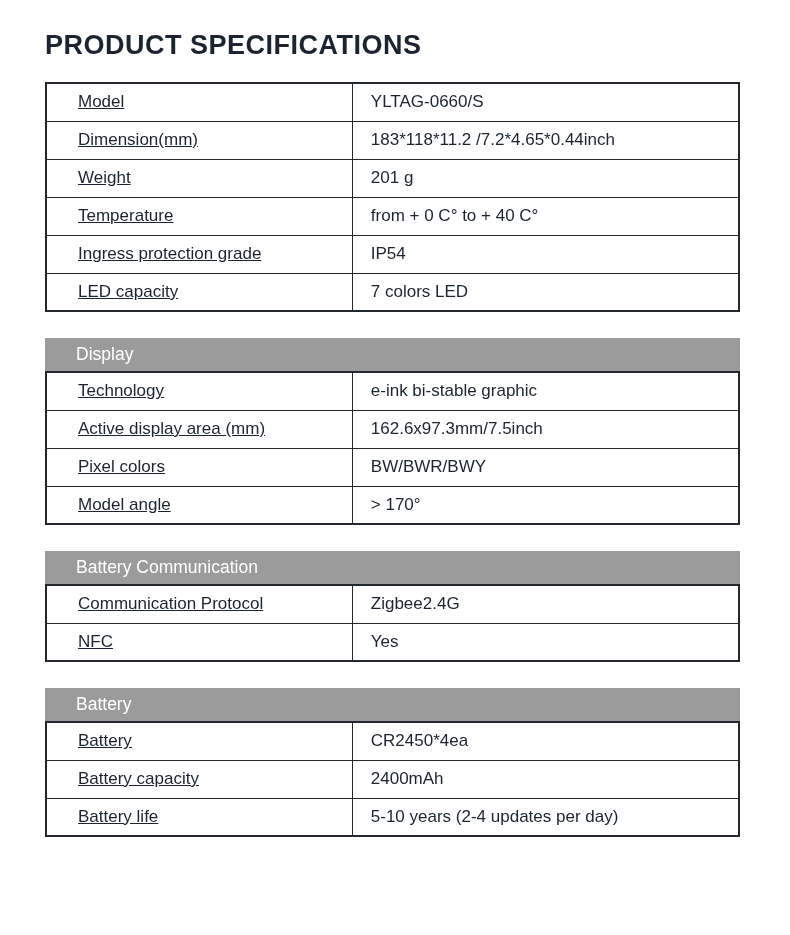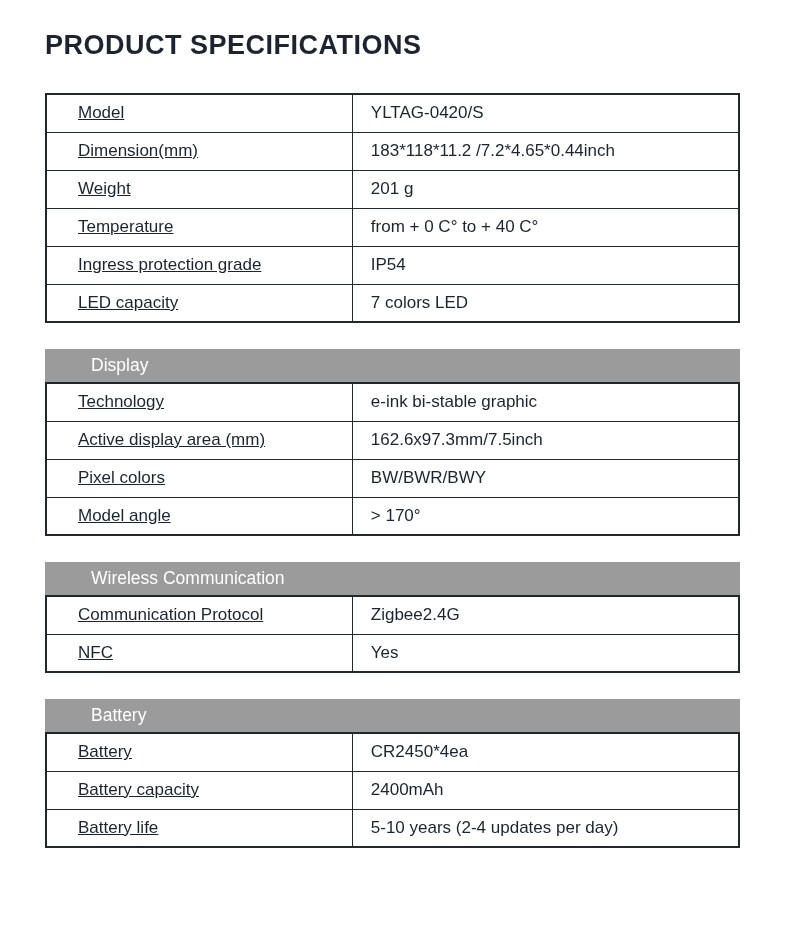--- a/index.html
+++ b/index.html
@@ -19,32 +19,32 @@
     overflow:hidden;
   }
   .page{
     padding:30px 50px 0 45px;
   }
   .page-title{
     font-size:27px;
     font-weight:700;
     letter-spacing:0.5px;
     color:var(--text);
-    margin-bottom:32px;
+    margin-bottom:21px;
   }
   .spec-section{
     margin-bottom:26px;
   }
   .section-header{
     background:var(--header-bg);
     color:var(--header-text);
     height:33px;
     display:flex;
     align-items:center;
-    padding-left:46px;
+    padding-left:31px;
     font-size:17.5px;
   }
   table.spec-table{
     width:100%;
     border-collapse:collapse;
     border:2px solid var(--border);
     table-layout:fixed;
   }
   table.spec-table td{
     border:1px solid var(--border);
@@ -66,21 +66,21 @@
 <body>
 
 <div class="page">
   <h1 class="page-title">PRODUCT SPECIFICATIONS</h1>
   <div>
       <section class="spec-section">
         <table class="spec-table">
           <tbody>
             <tr>
               <td class="spec-label">Model</td>
-              <td class="spec-value">YLTAG-0420/S</td>
+              <td class="spec-value">YLTAG-0660/S</td>
             </tr>
             <tr>
               <td class="spec-label">Dimension(mm)</td>
               <td class="spec-value">183*118*11.2 /7.2*4.65*0.44inch</td>
             </tr>
             <tr>
               <td class="spec-label">Weight</td>
               <td class="spec-value">201 g</td>
             </tr>
             <tr>
@@ -115,21 +115,21 @@
               <td class="spec-value">BW/BWR/BWY</td>
             </tr>
             <tr>
               <td class="spec-label">Model angle</td>
               <td class="spec-value">&gt; 170°</td>
             </tr>
           </tbody>
         </table>
       </section>
       <section class="spec-section">
-        <div class="section-header">Wireless Communication</div>
+        <div class="section-header">Battery Communication</div>
         <table class="spec-table">
           <tbody>
             <tr>
               <td class="spec-label">Communication Protocol</td>
               <td class="spec-value">Zigbee2.4G</td>
             </tr>
             <tr>
               <td class="spec-label">NFC</td>
               <td class="spec-value">Yes</td>
             </tr>

